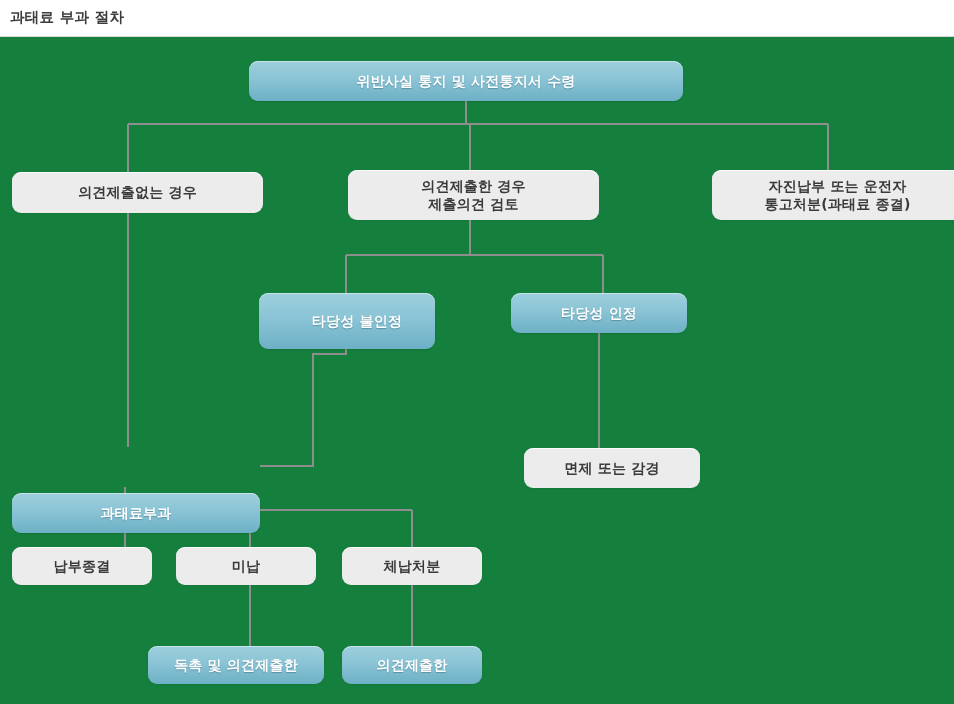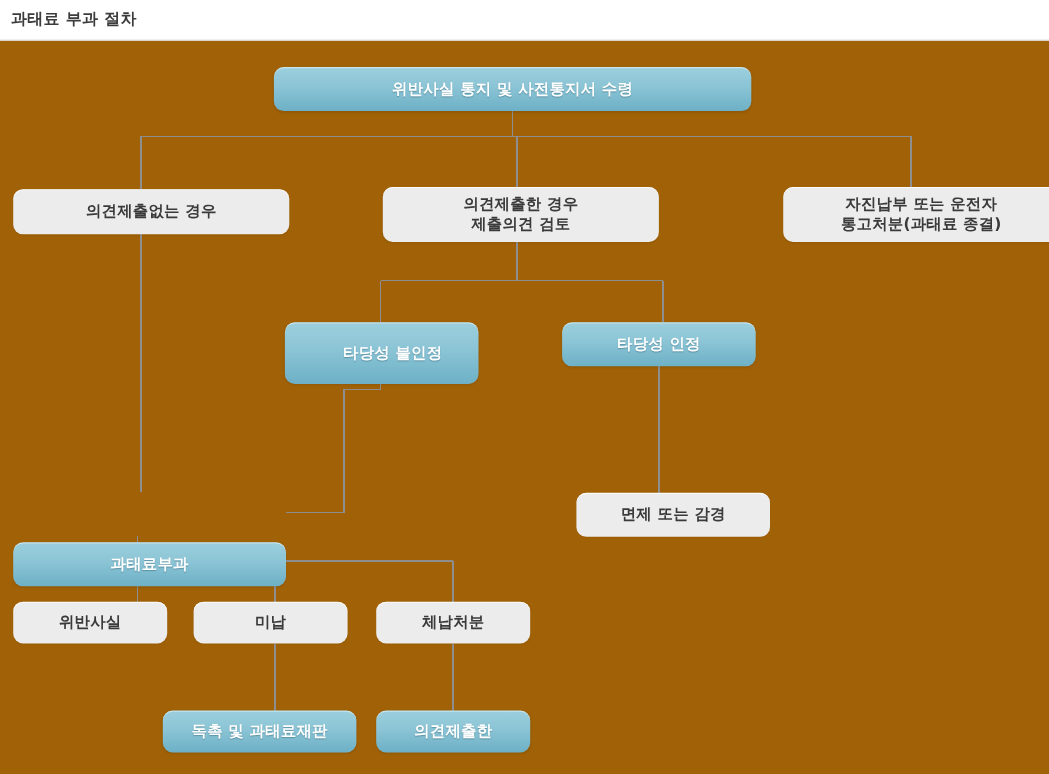--- a/index.html
+++ b/index.html
@@ -8,21 +8,21 @@
     padding: 0;
     background: #ffffff;
   }
   body {
     font-family: "DejaVu Sans", "Liberation Sans", sans-serif;
   }
   #page {
     position: relative;
     width: 954px;
     height: 704px;
-    background: #a16207;
+    background: #15803d;
     overflow: hidden;
   }
   
   #header {
     position: absolute;
     left: 0;
     top: 0;
     width: 954px;
     height: 37px;
     background: #ffffff;
@@ -117,21 +117,21 @@
         <div class="node blue" style="left: 249px; top: 23px; width: 434px; height: 40px; font-size: 14px;">위반사실 통지 및 사전통지서 수령</div>
         <div class="node grey" style="left: 12px; top: 134px; width: 251px; height: 41px; font-size: 14px;">의견제출없는 경우</div>
         <div class="node grey" style="left: 348px; top: 132px; width: 251px; height: 50px; font-size: 14px;">의견제출한 경우
 제출의견 검토</div>
         <div class="node grey" style="left: 690px; top: 132px; width: 251px; height: 50px; font-size: 14px; margin-left: 22px;">자진납부 또는 운전자
 통고처분(과태료 종결)</div>
         <div class="node blue" style="left: 259px; top: 255px; width: 176px; height: 56px; font-size: 14px; padding-left: 20px;">타당성 불인정</div>
         <div class="node blue" style="left: 511px; top: 255px; width: 176px; height: 40px; font-size: 14px;">타당성 인정</div>
         <div class="node blue" style="left: 12px; top: 409px; width: 248px; height: 40px; font-size: 14px; margin-top: 46px;">과태료부과</div>
         <div class="node grey" style="left: 524px; top: 410px; width: 176px; height: 40px; font-size: 14px;">면제 또는 감경</div>
-        <div class="node grey" style="left: 12px; top: 509px; width: 140px; height: 38px; font-size: 14px;">위반사실</div>
+        <div class="node grey" style="left: 12px; top: 509px; width: 140px; height: 38px; font-size: 14px;">납부종결</div>
         <div class="node grey" style="left: 176px; top: 509px; width: 140px; height: 38px; font-size: 14px;">미납</div>
         <div class="node grey" style="left: 342px; top: 509px; width: 140px; height: 38px; font-size: 14px;">체납처분</div>
-        <div class="node blue" style="left: 148px; top: 608px; width: 176px; height: 38px; font-size: 14px;">독촉 및 과태료재판</div>
+        <div class="node blue" style="left: 148px; top: 608px; width: 176px; height: 38px; font-size: 14px;">독촉 및 의견제출한</div>
         <div class="node blue" style="left: 342px; top: 608px; width: 140px; height: 38px; font-size: 14px;">의견제출한</div>
       </div>
   </div>
 
 </div>
 
 </body></html>

